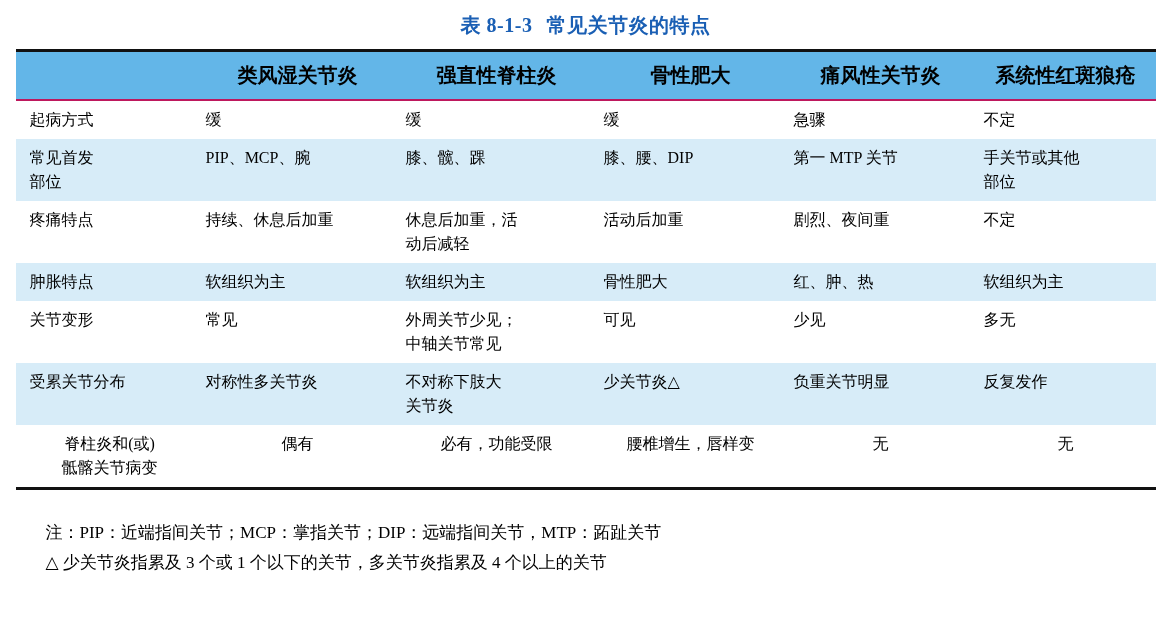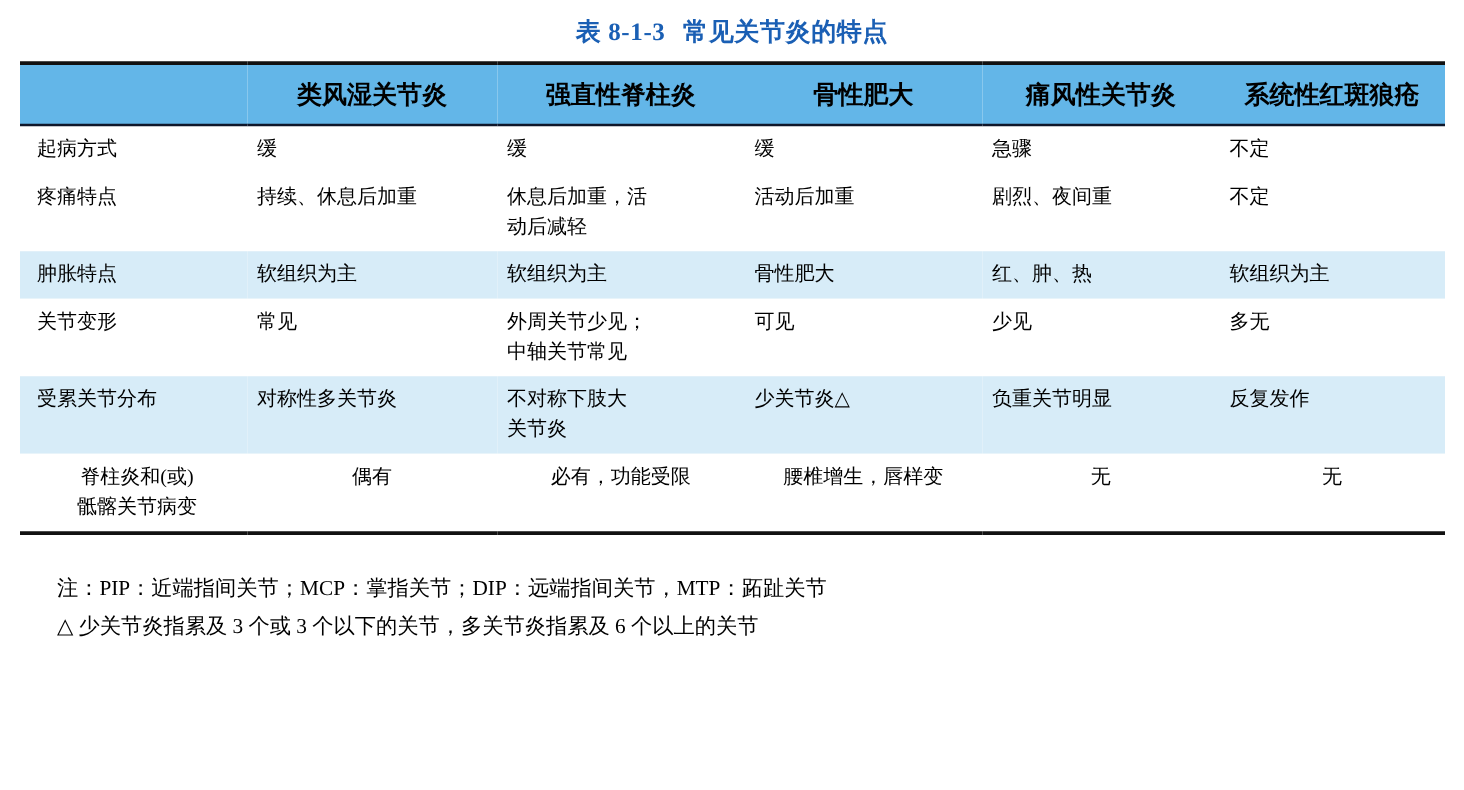--- a/index.html
+++ b/index.html
@@ -50,21 +50,21 @@
 
   table.data thead th {
     background: #63b6e8;
     color: #000000;
     font-size: 20px;
     font-weight: bold;
     padding: 10px 6px 10px 6px;
     text-align: center;
     vertical-align: middle;
     border-top: 3px solid #111111;
-    border-bottom: 2px solid #0f172a;
+    border-bottom: 2px solid #be185d;
   }
   table.data thead th.first {
     text-align: left;
     padding-left: 14px;
   }
   table.data tbody td {
     font-size: 16px;
     padding: 7px 8px 7px 8px;
     vertical-align: top;
     line-height: 1.5;
@@ -123,20 +123,28 @@
     </thead>
     <tbody>
         <tr class="plain">
           <td class="label">起病方式</td>
           <td>缓</td>
           <td>缓</td>
           <td>缓</td>
           <td>急骤</td>
           <td>不定</td>
         </tr>
+        <tr class="shaded">
+          <td class="label">常见首发<br>部位</td>
+          <td>PIP、MCP、腕</td>
+          <td>膝、髋、踝</td>
+          <td>膝、腰、DIP</td>
+          <td>第一 MTP 关节</td>
+          <td>手关节或其他<br>部位</td>
+        </tr>
         <tr class="plain">
           <td class="label">疼痛特点</td>
           <td>持续、休息后加重</td>
           <td>休息后加重，活<br>动后减轻</td>
           <td>活动后加重</td>
           <td>剧烈、夜间重</td>
           <td>不定</td>
         </tr>
         <tr class="shaded">
           <td class="label">肿胀特点</td>
@@ -168,16 +176,16 @@
           <td>必有，功能受限</td>
           <td>腰椎增生，唇样变</td>
           <td>无</td>
           <td>无</td>
         </tr>
       </tbody>
   </table>
 
   <div class="notes">
     <div class="note-line">注：PIP：近端指间关节；MCP：掌指关节；DIP：远端指间关节，MTP：跖趾关节</div>
-    <div class="note-line">△ 少关节炎指累及 3 个或 3 个以下的关节，多关节炎指累及 6 个以上的关节</div>
+    <div class="note-line">△ 少关节炎指累及 3 个或 1 个以下的关节，多关节炎指累及 4 个以上的关节</div>
   </div>
 
 </div>
 
 </body></html>

